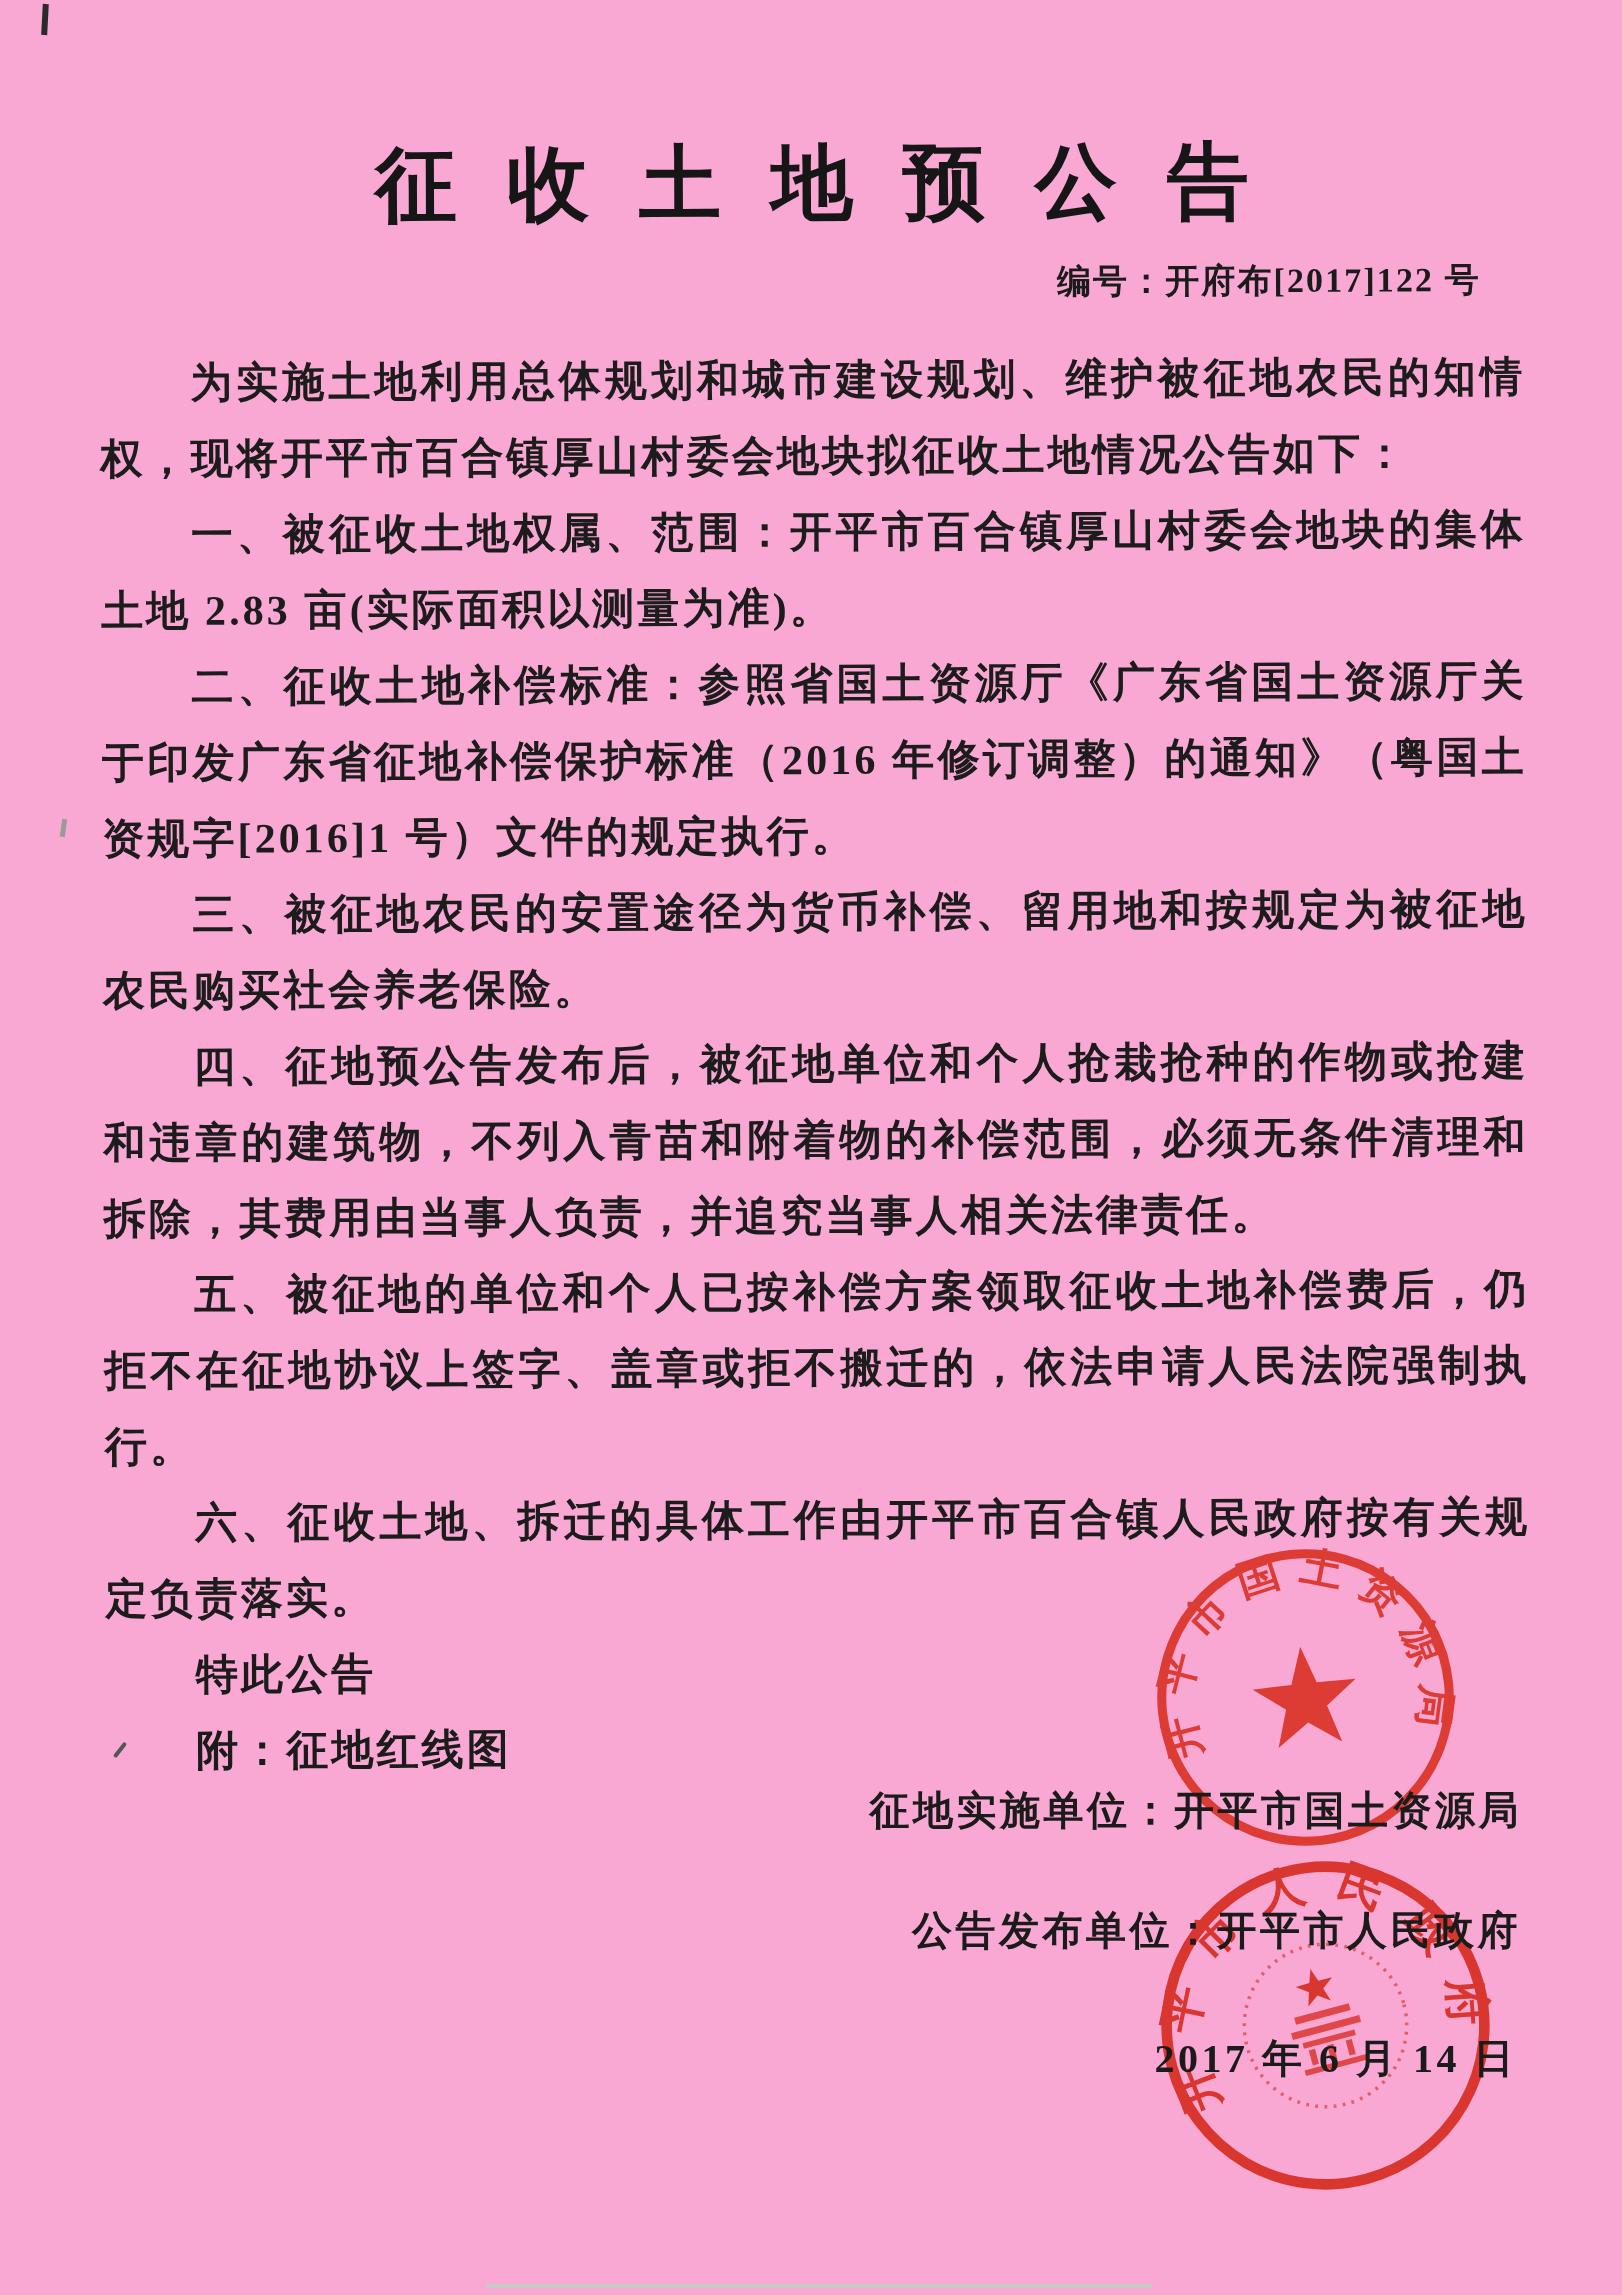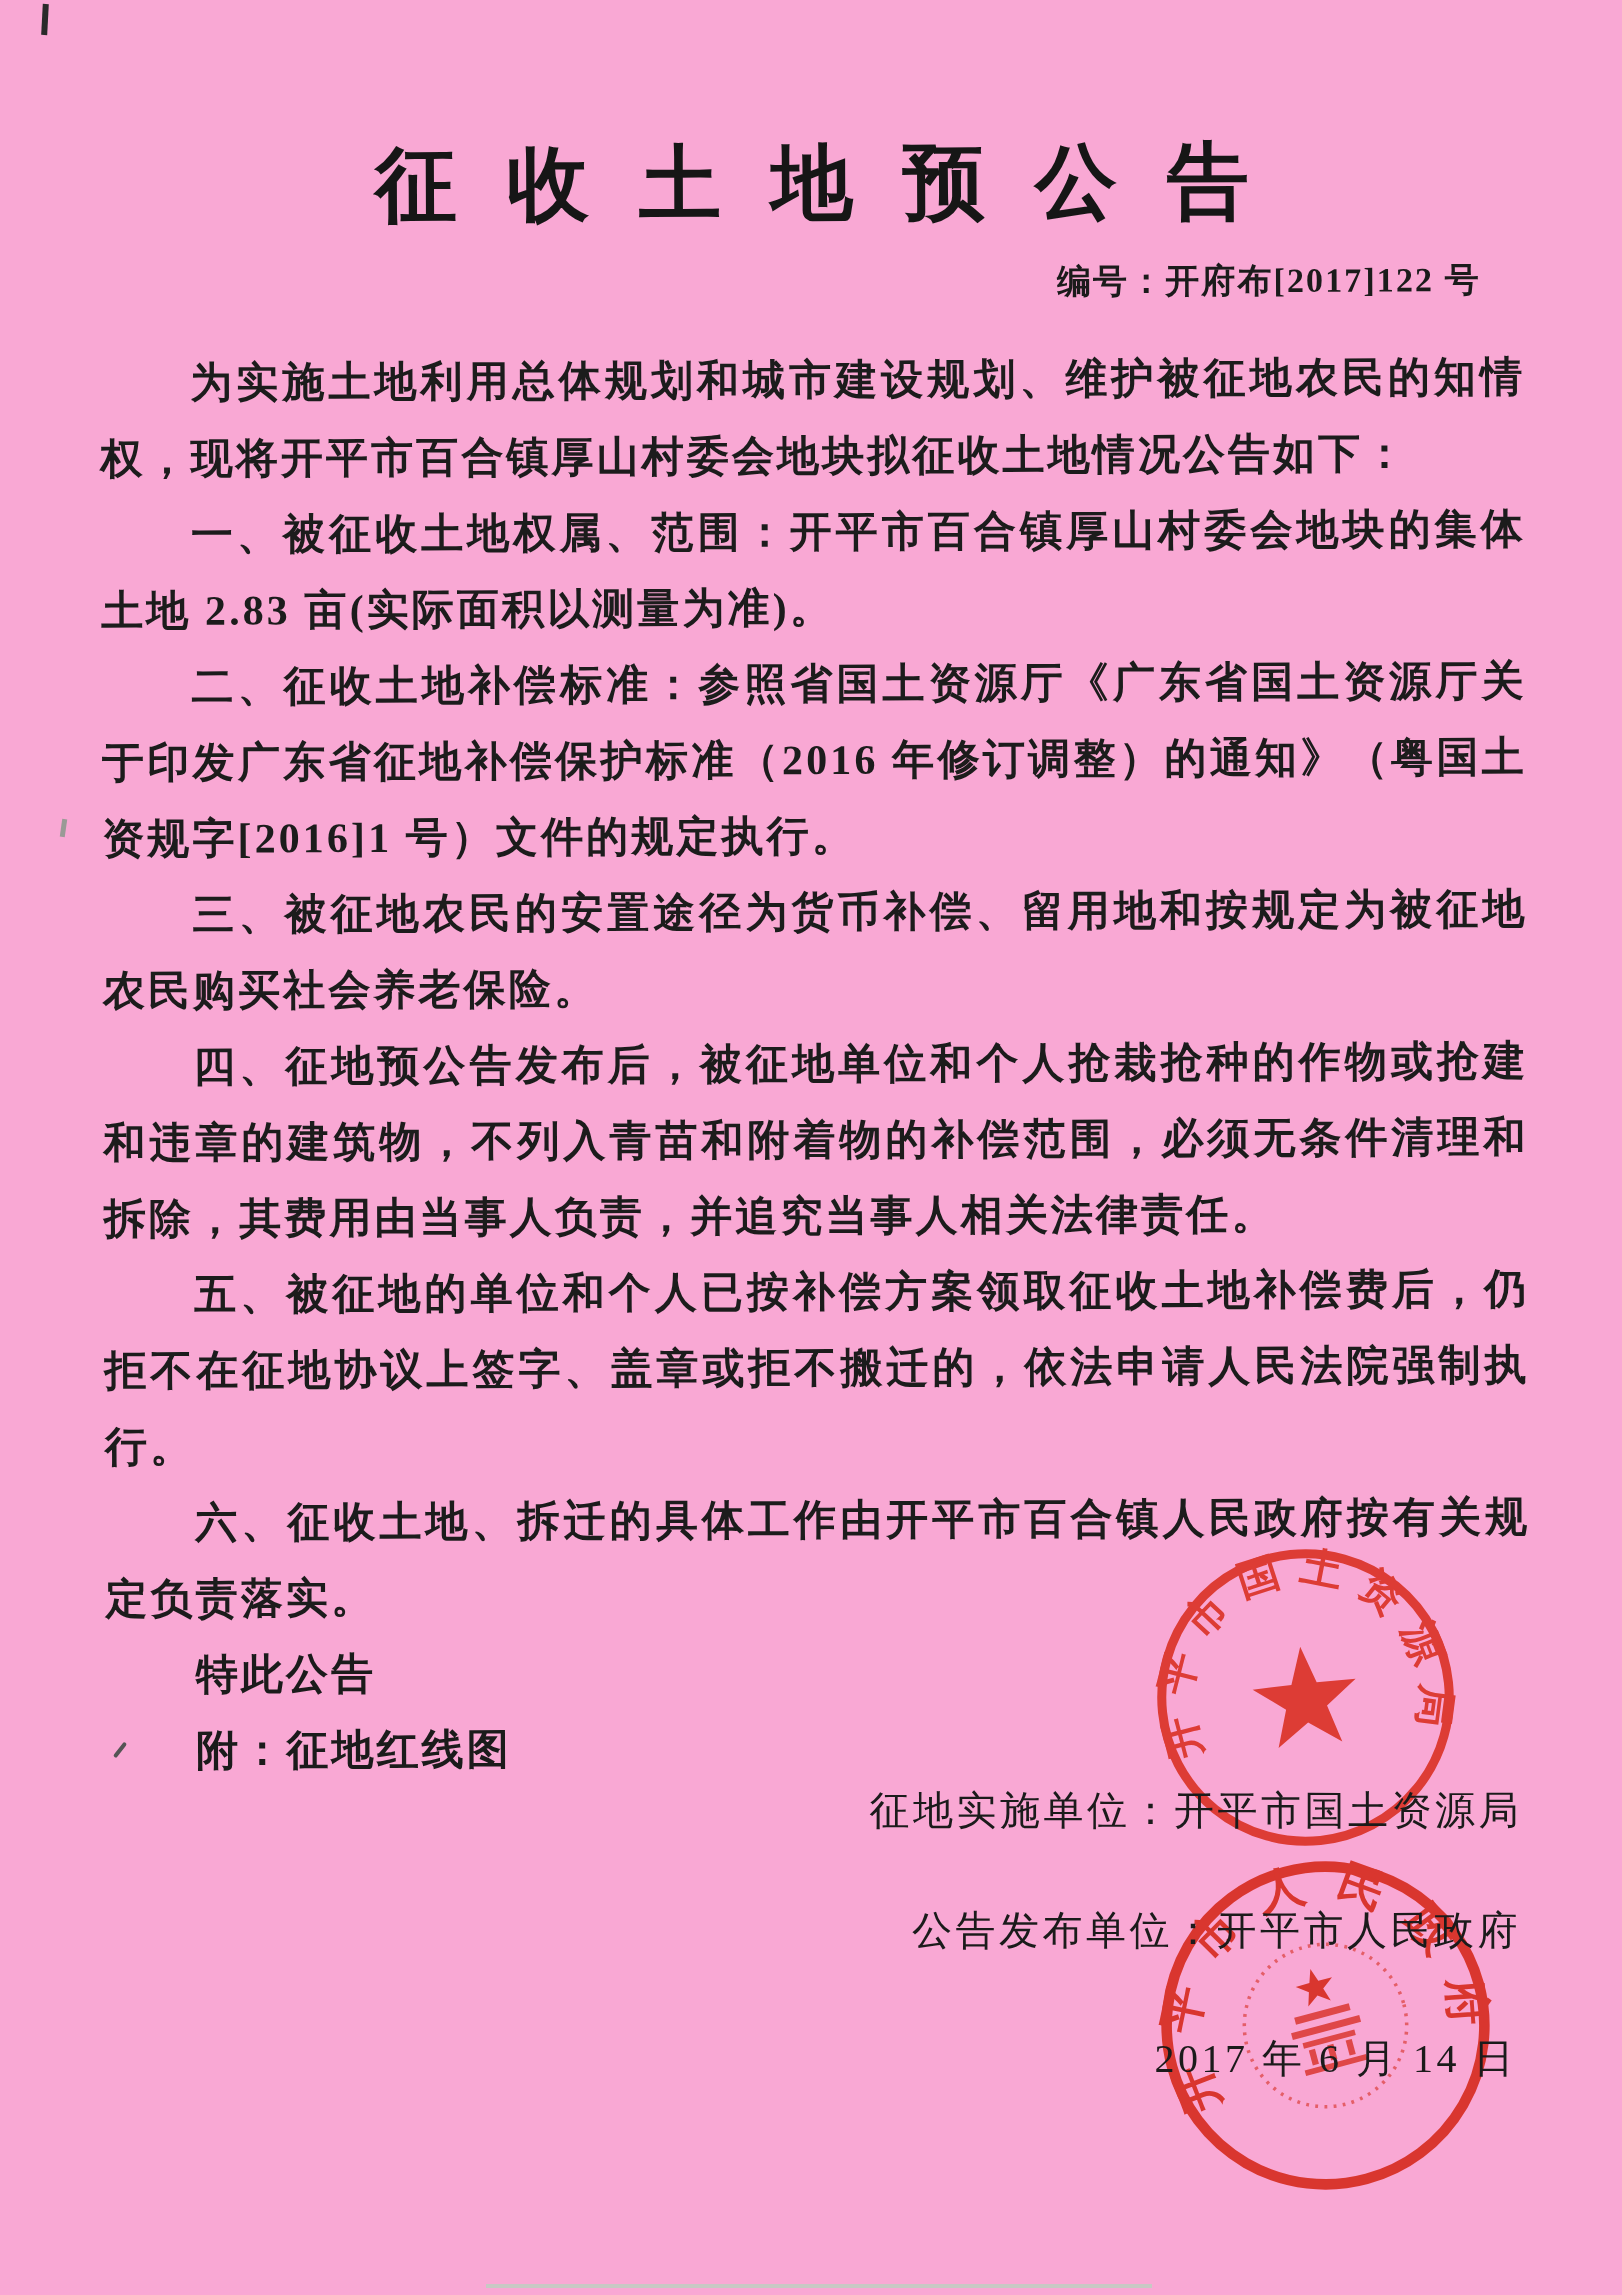--- a/index.html
+++ b/index.html
@@ -53,21 +53,21 @@
     font-size:42px;
     font-weight:bold;
     line-height:76px;
     letter-spacing:3.1px;
     text-indent:90px;
   }
   .sig-line{
     position:absolute;
     right:101px;
     font-size:40px;
-    font-weight:normal;
+    font-weight:bold;
     letter-spacing:3.5px;
     white-space:nowrap;
     z-index:4;
   }
   .sig-implement{top:1783px;}
   .sig-publish{top:1903px;right:102px;}
   .sig-date{top:2031px;right:106px;}
   .stamp{
     position:absolute;
     z-index:2;

